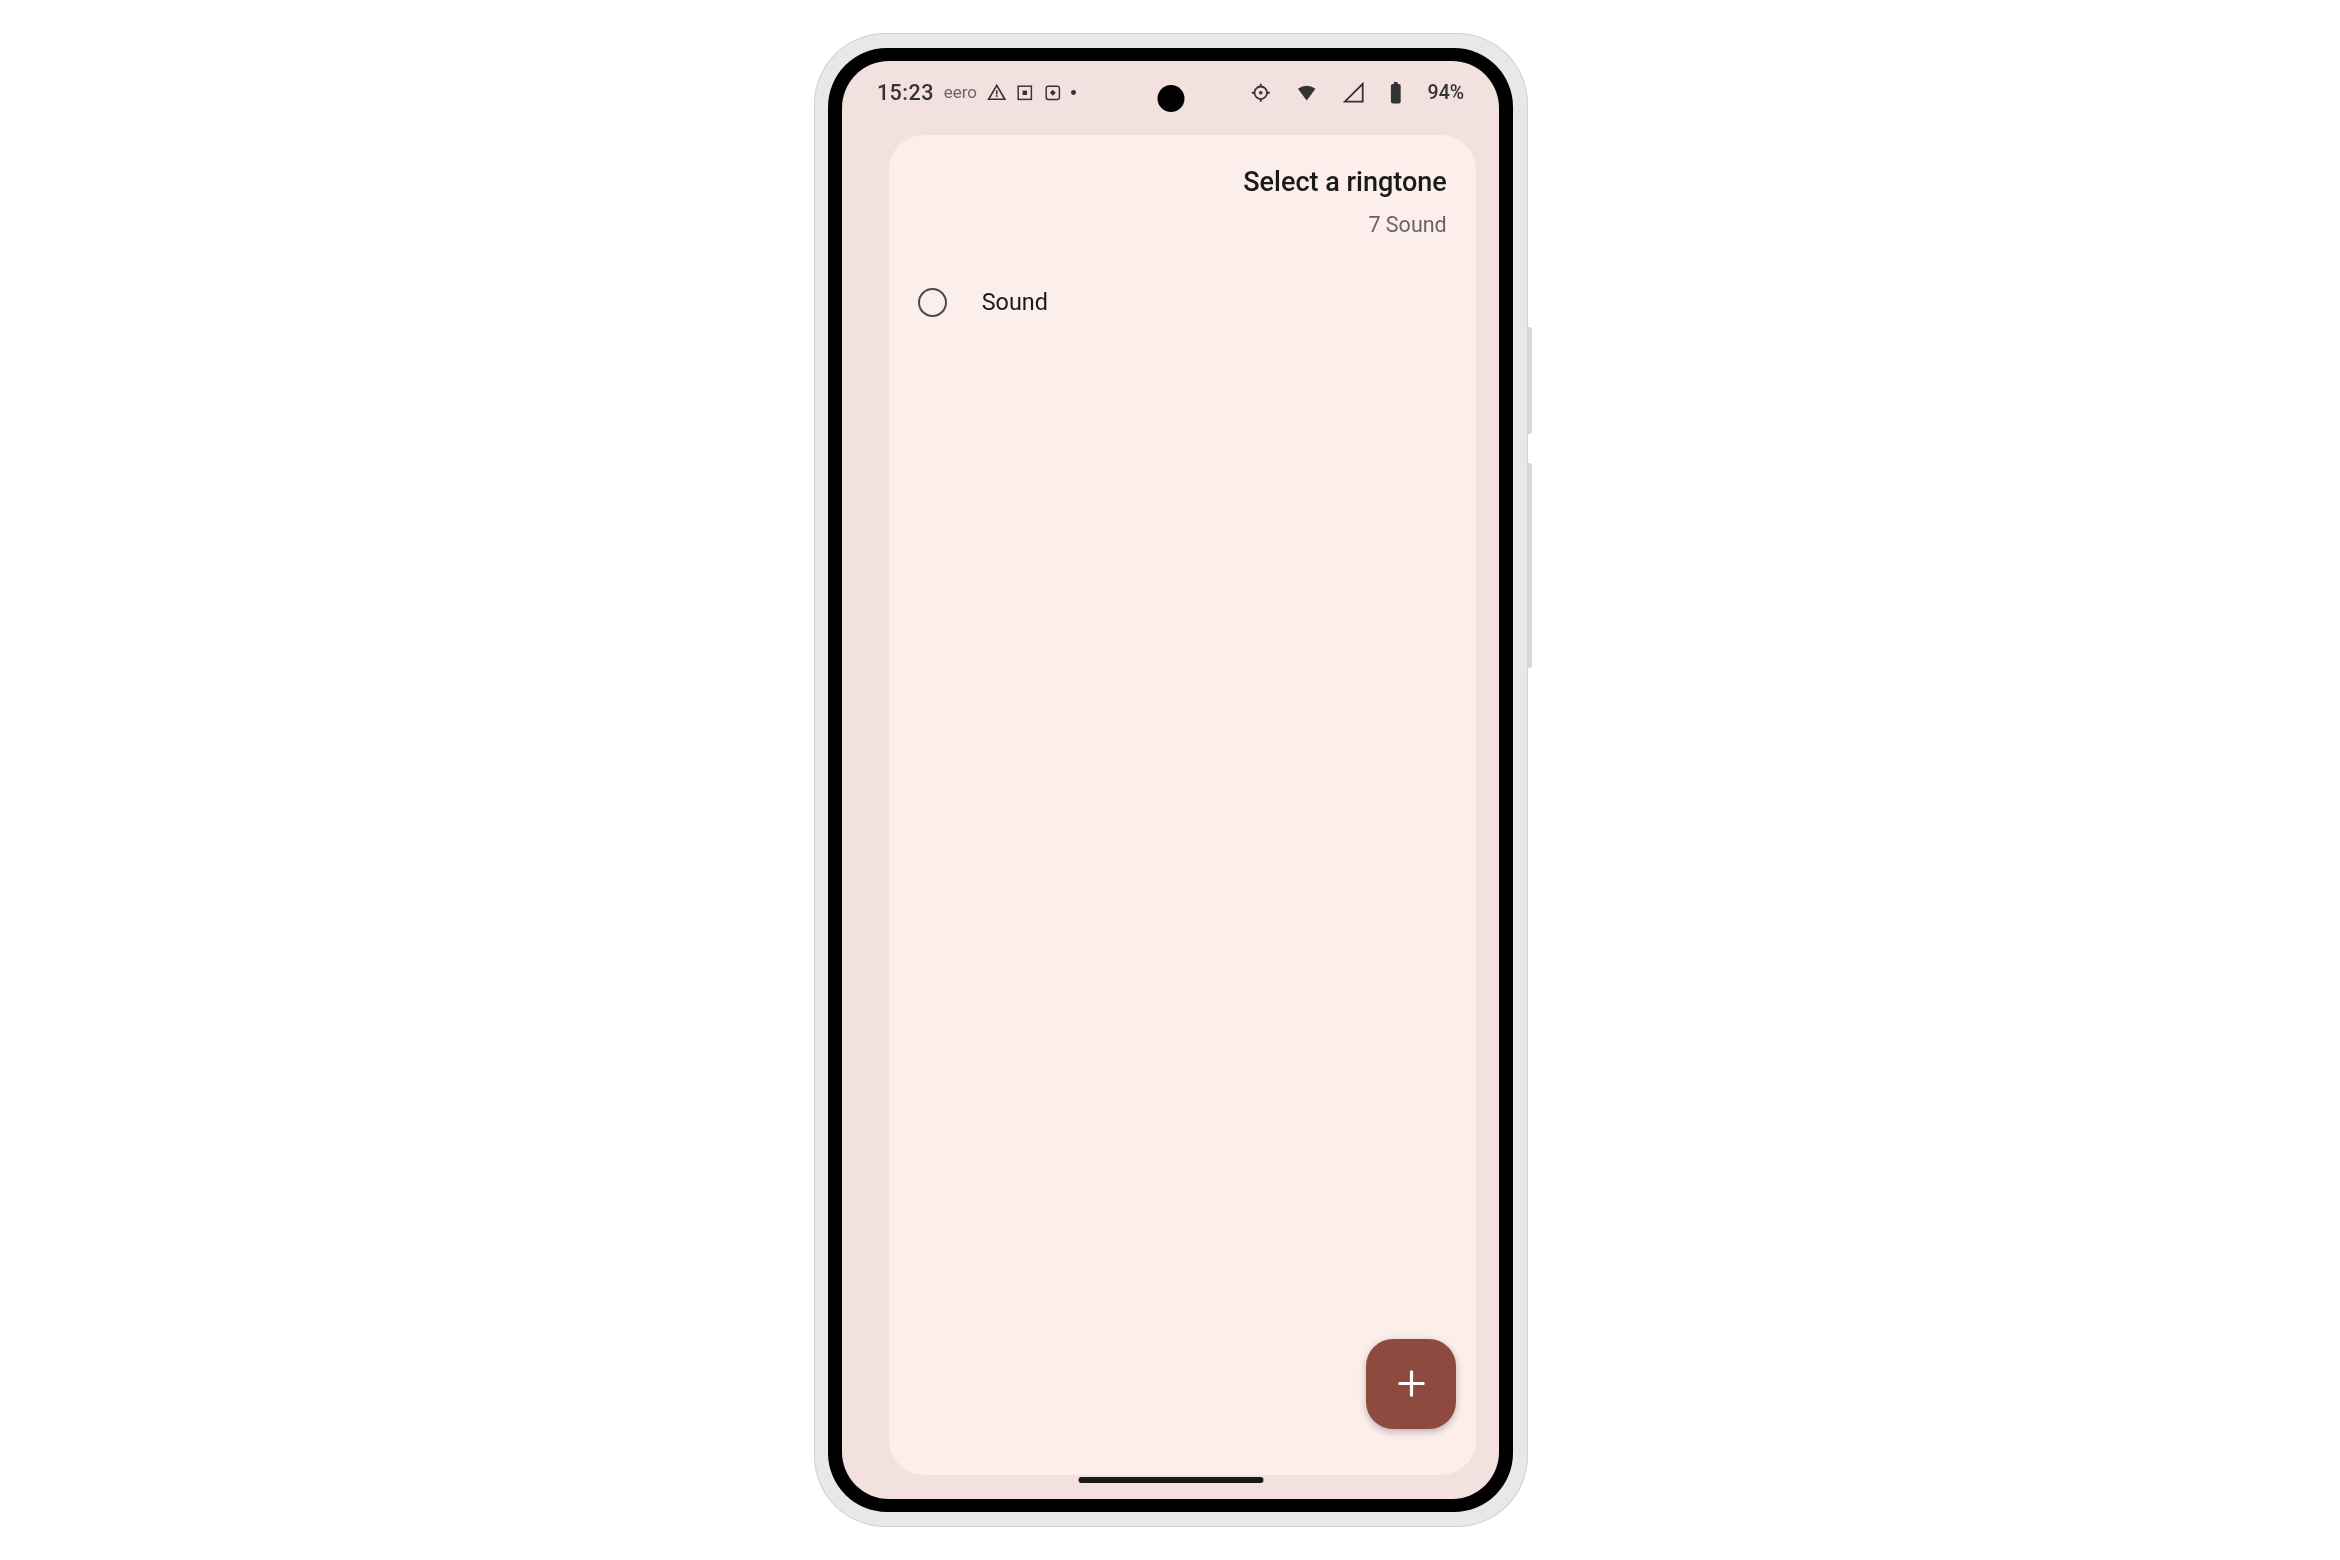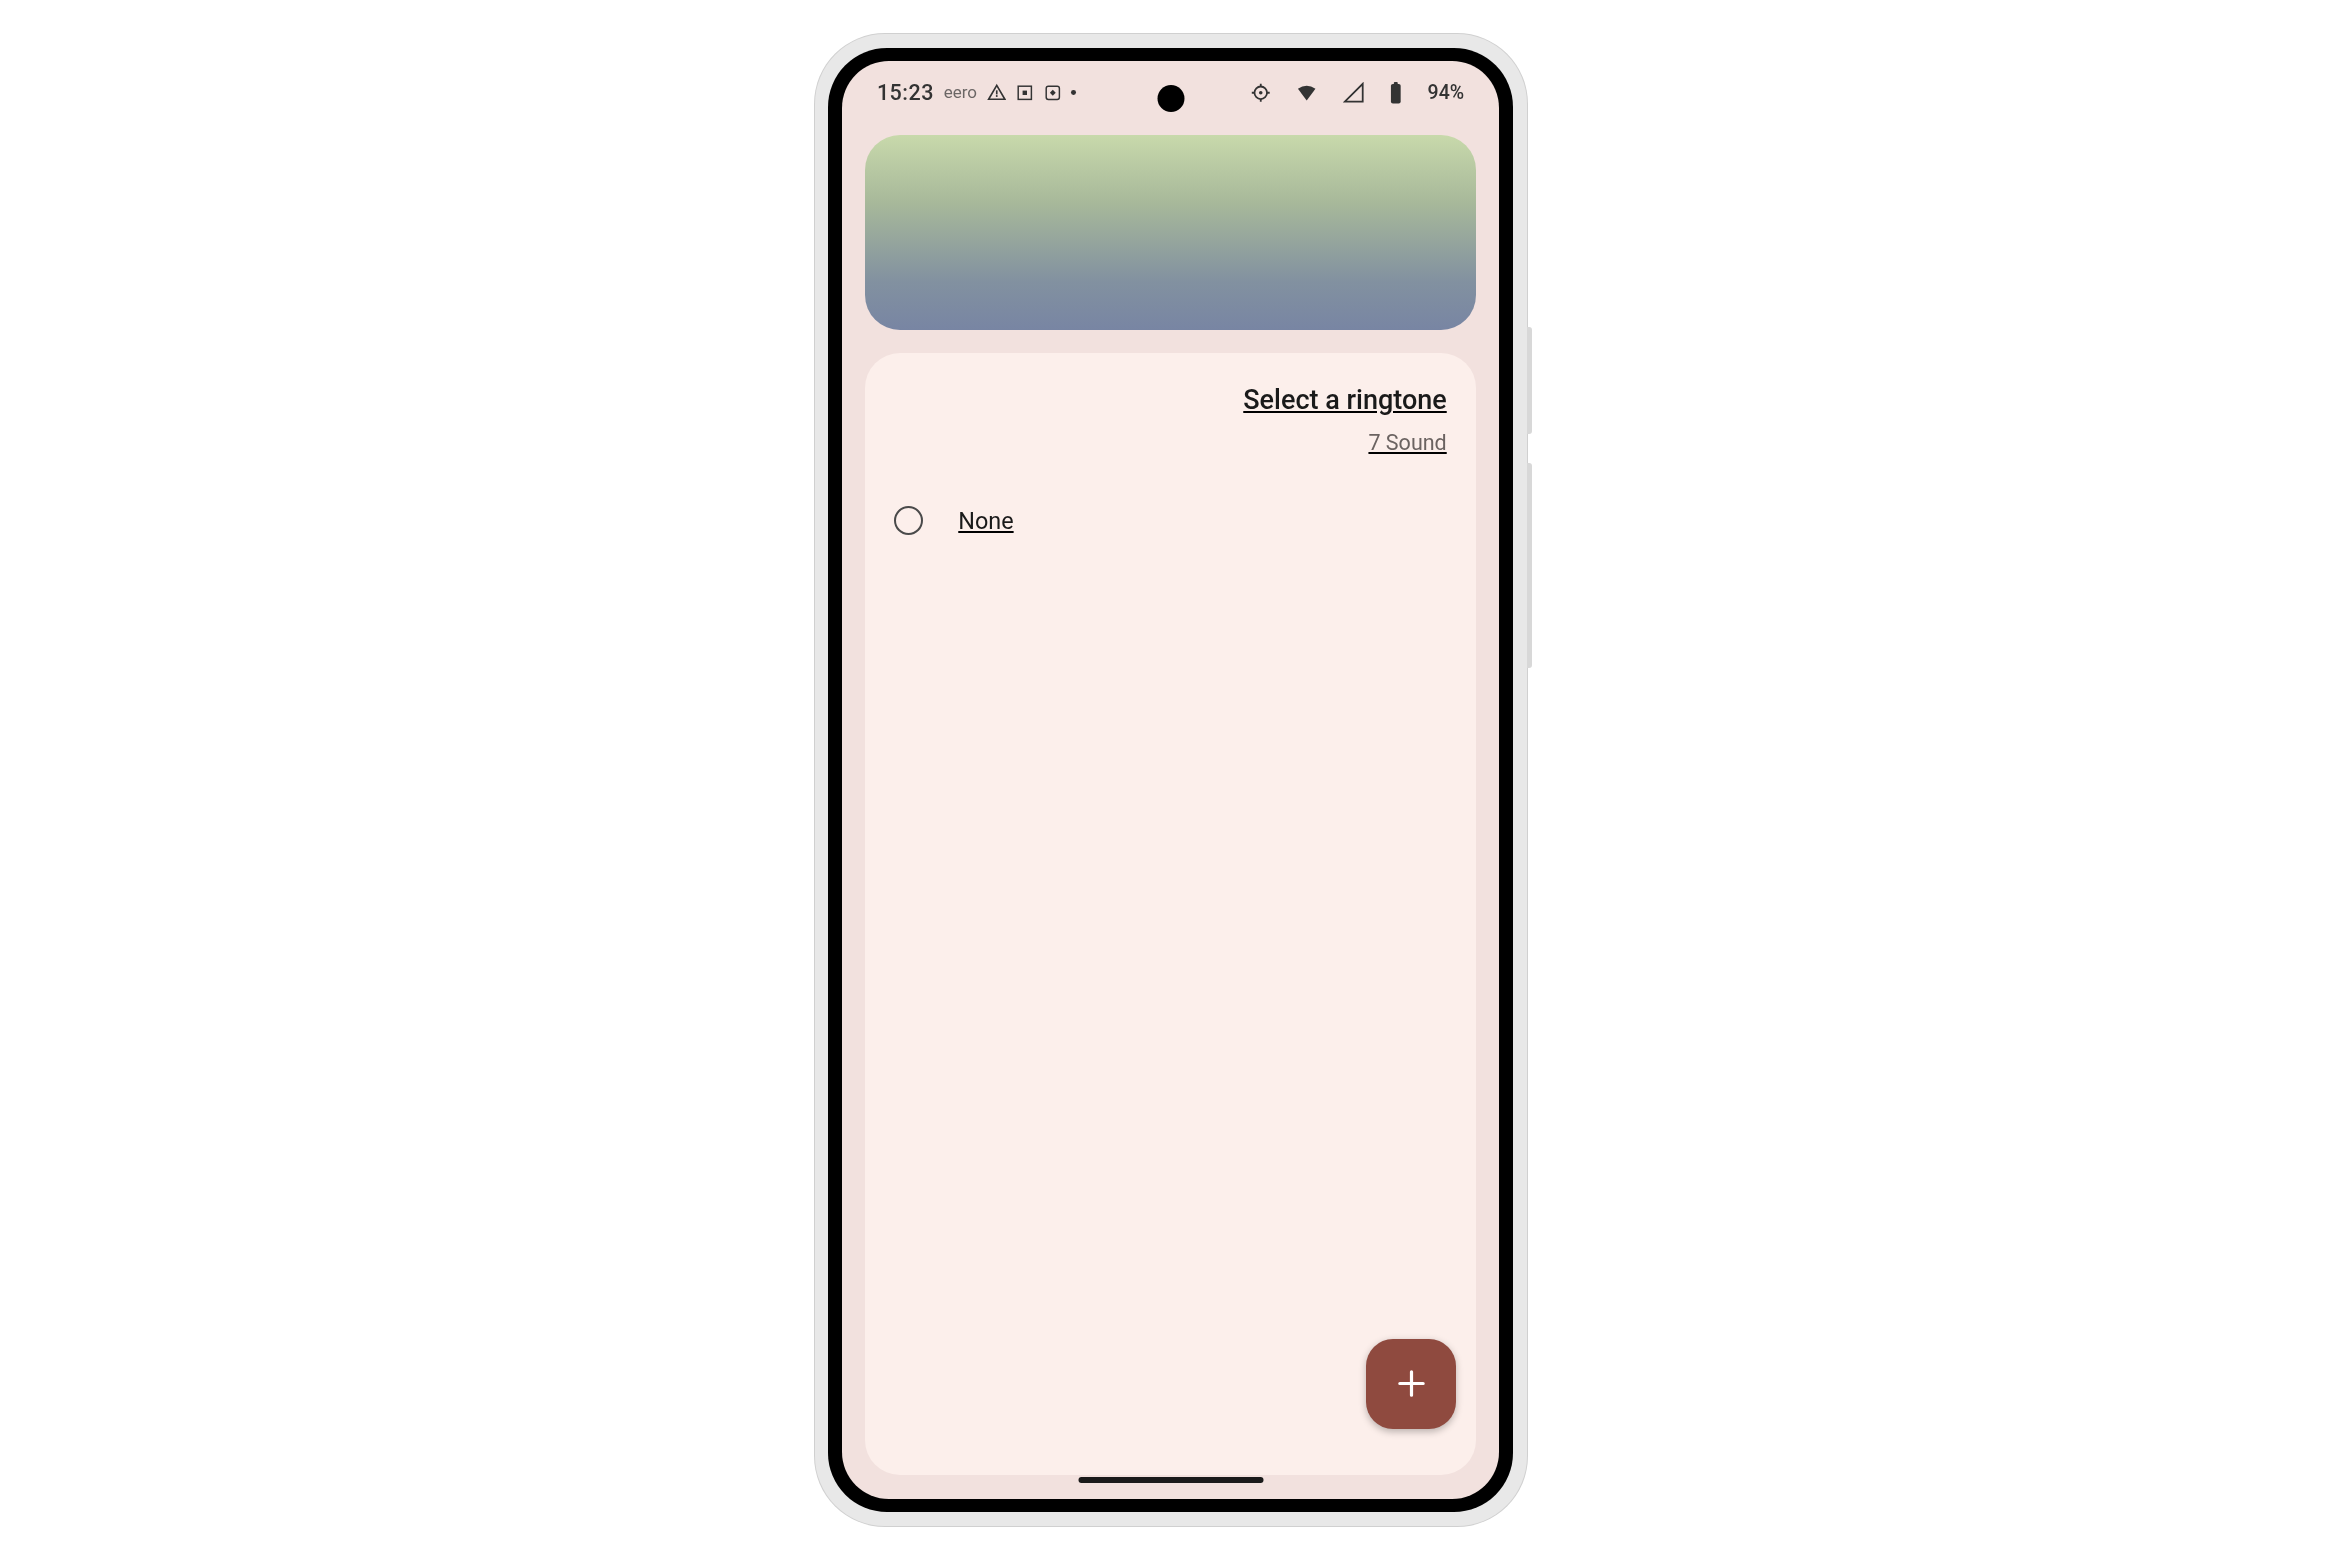--- a/index.html
+++ b/index.html
@@ -91,23 +91,22 @@
     padding: 0 27px;
     gap: 29px;
   }
   .back-arrow { width: 35px; height: 35px; display:flex; align-items:center; justify-content:center; }
   .app-title { font-size: 31px; font-weight: 500; color: #1a1a1a; flex: 1; }
   .save-btn { font-size: 23.4px; font-weight: 500; color: #b0a5a3; letter-spacing: 1px; }
   .content {
     flex: 1;
     padding: 11.7px 23.4px 23.4px 23.4px;
     display: flex;
-    flex-direction: column;
+    flex-direction: row;
     gap: 23.4px;
-    text-decoration: underline;
   }
   .gradient-card {
     height: 195px;
     border-radius: 35px;
     background: linear-gradient(180deg, #c8d9ab 0%, #a7b89a 35%, #8291a0 75%, #7885a3 100%);
   }
   .list-card {
     flex: 1;
     background: #fcefeb;
     border-radius: 35px;
@@ -213,21 +212,21 @@
 
       <div class="content">
         <div class="gradient-card"></div>
 
         <div class="list-card">
           <div class="card-title">Select a ringtone</div>
           <div class="card-sub">7 Sound</div>
 
           <div class="radio-row">
             <div class="radio-circle"></div>
-            <div class="radio-label">None</div>
+            <div class="radio-label">Sound</div>
           </div>
         </div>
       </div>
 
       <div class="fab">
         <svg width="35" height="35" viewBox="0 0 24 24">
           <path d="M12 4 V20 M4 12 H20" stroke="#fff" stroke-width="2.2" stroke-linecap="round"></path>
         </svg>
       </div>
 

